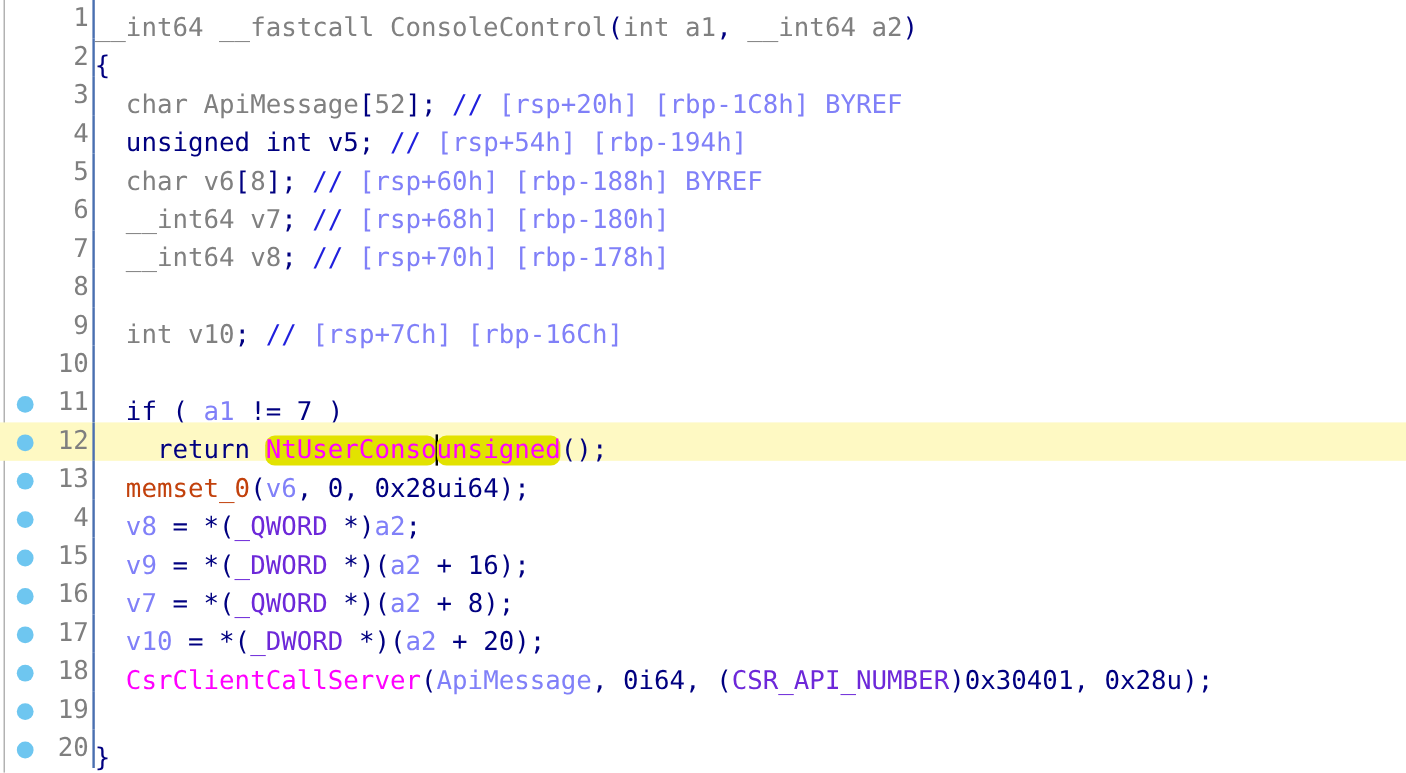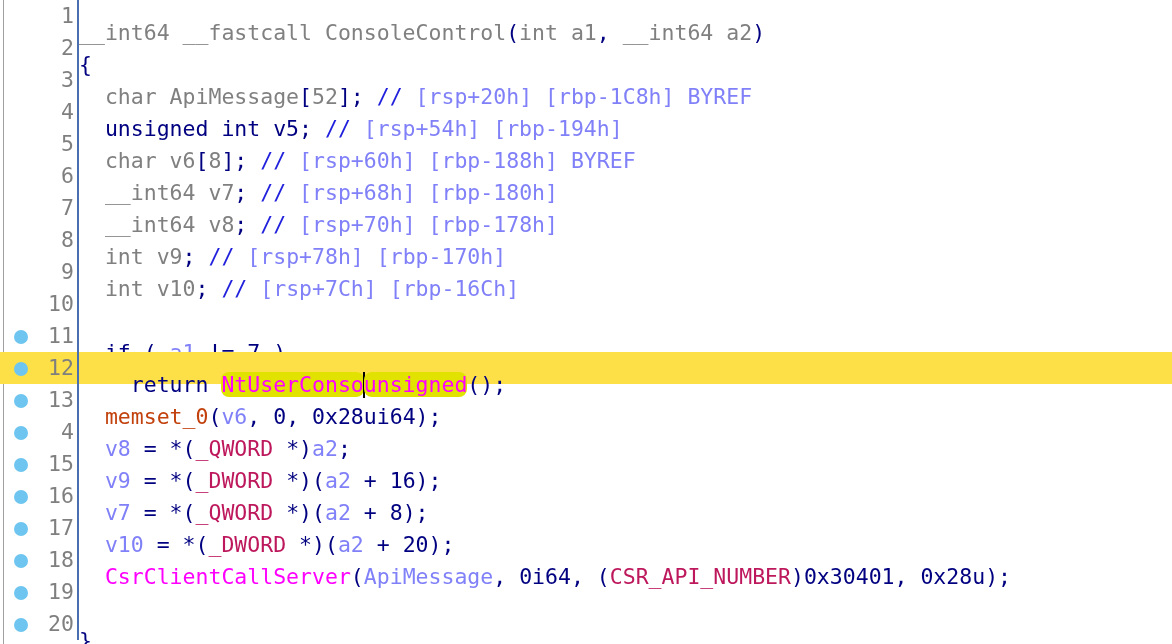--- a/index.html
+++ b/index.html
@@ -41,21 +41,21 @@
 
   .code-line {
     position: relative;
     height: 32px;
     line-height: 32px;
     white-space: pre;
     font-size: 21.5px;
     letter-spacing: 0px;
   }
   .code-line.current {
-    background: #fde047;
+    background: #fef9c3;
   }
 
   
   .gutter {
     position: absolute;
     left: 0;
     top: 0;
     width: 78px;
     height: 32px;
   }
@@ -84,30 +84,30 @@
     left: 77px;
     top: 0;
     width: 1.5px;
     height: 32px;
     background: #4a6fb0;
   }
 
   .code-text {
     position: absolute;
     left: 79px;
-    top: 17px;
+    top: 8px;
     height: 32px;
     line-height: 32px;
     color: #000080;
   }
 
   
   .t-punct   { color: #000080; }  
   .t-kw      { color: #000080; }
-  .t-type    { color: #be185d; }  
+  .t-type    { color: #6d28d9; }  
   .t-plain   { color: #808080; }  
   .t-var     { color: #8080f8; }  
   .t-comment { color: #8080f8; }  
   .t-slash   { color: #2020dd; }  
   .t-func    { color: #c2410c; }  
   .t-import  { color: #ff00ff; }  
 
   .hl-yellow {
     background: #e2e200;
     border-radius: 8px;
@@ -128,21 +128,21 @@
 <div id="pseudocode-view">
   <div class="left-edge"></div>
   <div class="code-lines">
       <div class="code-line"><div class="gutter"><div class="lineno">1</div><div class="gutter-sep"></div></div><div class="code-text"><span class="t-plain">__int64 __fastcall ConsoleControl</span><span class="t-punct">(</span><span class="t-plain">int a1</span><span class="t-punct">,</span><span class="t-plain"> __int64 a2</span><span class="t-punct">)</span></div></div>
       <div class="code-line"><div class="gutter"><div class="lineno">2</div><div class="gutter-sep"></div></div><div class="code-text"><span class="t-punct">{</span></div></div>
       <div class="code-line"><div class="gutter"><div class="lineno">3</div><div class="gutter-sep"></div></div><div class="code-text"><span class="t-plain">  char ApiMessage</span><span class="t-punct">[</span><span class="t-plain">52</span><span class="t-punct">];</span><span class="t-plain"> </span><span class="t-slash">//</span><span class="t-comment"> [rsp+20h] [rbp-1C8h] BYREF</span></div></div>
       <div class="code-line"><div class="gutter"><div class="lineno">4</div><div class="gutter-sep"></div></div><div class="code-text"><span class="t-kw">  unsigned int v5;</span><span class="t-plain"> </span><span class="t-slash">//</span><span class="t-comment"> [rsp+54h] [rbp-194h]</span></div></div>
       <div class="code-line"><div class="gutter"><div class="lineno">5</div><div class="gutter-sep"></div></div><div class="code-text"><span class="t-plain">  char v6</span><span class="t-punct">[</span><span class="t-plain">8</span><span class="t-punct">];</span><span class="t-plain"> </span><span class="t-slash">//</span><span class="t-comment"> [rsp+60h] [rbp-188h] BYREF</span></div></div>
       <div class="code-line"><div class="gutter"><div class="lineno">6</div><div class="gutter-sep"></div></div><div class="code-text"><span class="t-plain">  __int64 v7</span><span class="t-punct">;</span><span class="t-plain"> </span><span class="t-slash">//</span><span class="t-comment"> [rsp+68h] [rbp-180h]</span></div></div>
       <div class="code-line"><div class="gutter"><div class="lineno">7</div><div class="gutter-sep"></div></div><div class="code-text"><span class="t-plain">  __int64 v8</span><span class="t-punct">;</span><span class="t-plain"> </span><span class="t-slash">//</span><span class="t-comment"> [rsp+70h] [rbp-178h]</span></div></div>
-      <div class="code-line"><div class="gutter"><div class="lineno">8</div><div class="gutter-sep"></div></div><div class="code-text"><span class="t-plain">  int v9</span><span class="t-punct">;</span><span class="t-plain"> </span><span class="t-slash">//</span><span class="t-comment"> [rsp+78h] [rbp-170h]</span></div></div>
+      <div class="code-line"><div class="gutter"><div class="lineno">8</div><div class="gutter-sep"></div></div></div>
       <div class="code-line"><div class="gutter"><div class="lineno">9</div><div class="gutter-sep"></div></div><div class="code-text"><span class="t-plain">  int v10</span><span class="t-punct">;</span><span class="t-plain"> </span><span class="t-slash">//</span><span class="t-comment"> [rsp+7Ch] [rbp-16Ch]</span></div></div>
       <div class="code-line"><div class="gutter"><div class="lineno">10</div><div class="gutter-sep"></div></div><div class="code-text"></div></div>
       <div class="code-line"><div class="gutter"><div class="bp-dot"></div><div class="lineno">11</div><div class="gutter-sep"></div></div><div class="code-text"><span class="t-kw">  if ( </span><span class="t-var">a1</span><span class="t-punct"> != 7 )</span></div></div>
       <div class="code-line current"><div class="gutter"><div class="bp-dot"></div><div class="lineno">12</div><div class="gutter-sep"></div></div><div class="code-text"><span class="t-kw">    return </span><span class="t-import hl-yellow">NtUserConso</span><span class="caret"></span><span class="t-import hl-yellow">unsigned</span><span class="t-punct">();</span></div></div>
       <div class="code-line"><div class="gutter"><div class="bp-dot"></div><div class="lineno">13</div><div class="gutter-sep"></div></div><div class="code-text"><span class="t-plain">  </span><span class="t-func">memset_0</span><span class="t-punct">(</span><span class="t-var">v6</span><span class="t-punct">, 0, 0x28ui64);</span></div></div>
       <div class="code-line"><div class="gutter"><div class="bp-dot"></div><div class="lineno">4</div><div class="gutter-sep"></div></div><div class="code-text"><span class="t-plain">  </span><span class="t-var">v8</span><span class="t-punct"> = *(</span><span class="t-type">_QWORD</span><span class="t-punct"> *)</span><span class="t-var">a2</span><span class="t-punct">;</span></div></div>
       <div class="code-line"><div class="gutter"><div class="bp-dot"></div><div class="lineno">15</div><div class="gutter-sep"></div></div><div class="code-text"><span class="t-plain">  </span><span class="t-var">v9</span><span class="t-punct"> = *(</span><span class="t-type">_DWORD</span><span class="t-punct"> *)(</span><span class="t-var">a2</span><span class="t-punct"> + 16);</span></div></div>
       <div class="code-line"><div class="gutter"><div class="bp-dot"></div><div class="lineno">16</div><div class="gutter-sep"></div></div><div class="code-text"><span class="t-plain">  </span><span class="t-var">v7</span><span class="t-punct"> = *(</span><span class="t-type">_QWORD</span><span class="t-punct"> *)(</span><span class="t-var">a2</span><span class="t-punct"> + 8);</span></div></div>
       <div class="code-line"><div class="gutter"><div class="bp-dot"></div><div class="lineno">17</div><div class="gutter-sep"></div></div><div class="code-text"><span class="t-plain">  </span><span class="t-var">v10</span><span class="t-punct"> = *(</span><span class="t-type">_DWORD</span><span class="t-punct"> *)(</span><span class="t-var">a2</span><span class="t-punct"> + 20);</span></div></div>
       <div class="code-line"><div class="gutter"><div class="bp-dot"></div><div class="lineno">18</div><div class="gutter-sep"></div></div><div class="code-text"><span class="t-plain">  </span><span class="t-import">CsrClientCallServer</span><span class="t-punct">(</span><span class="t-var">ApiMessage</span><span class="t-punct">, 0i64, (</span><span class="t-type">CSR_API_NUMBER</span><span class="t-punct">)0x30401, 0x28u);</span></div></div>

